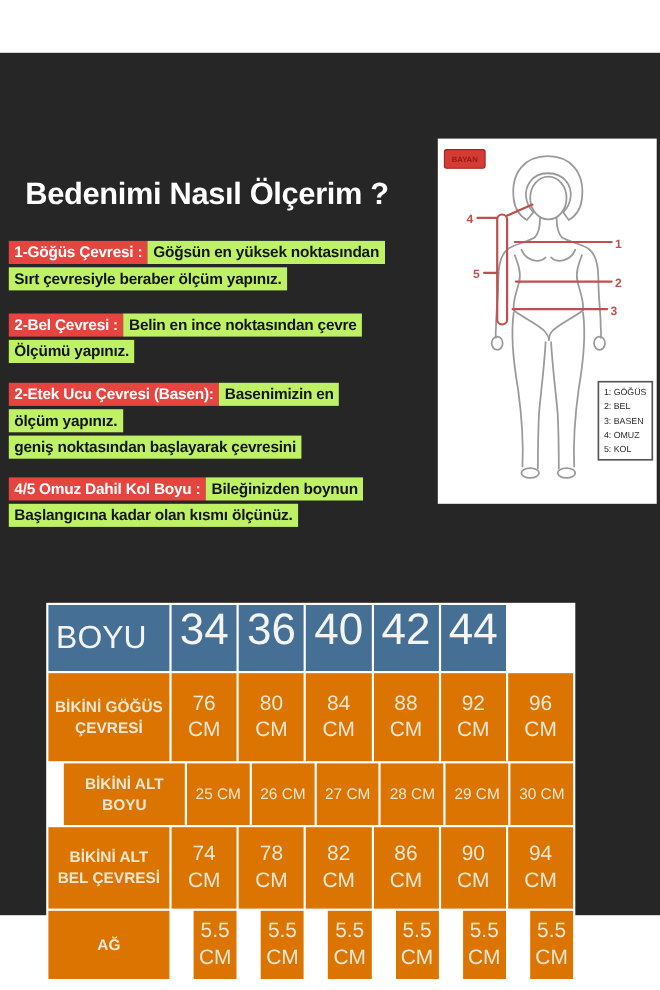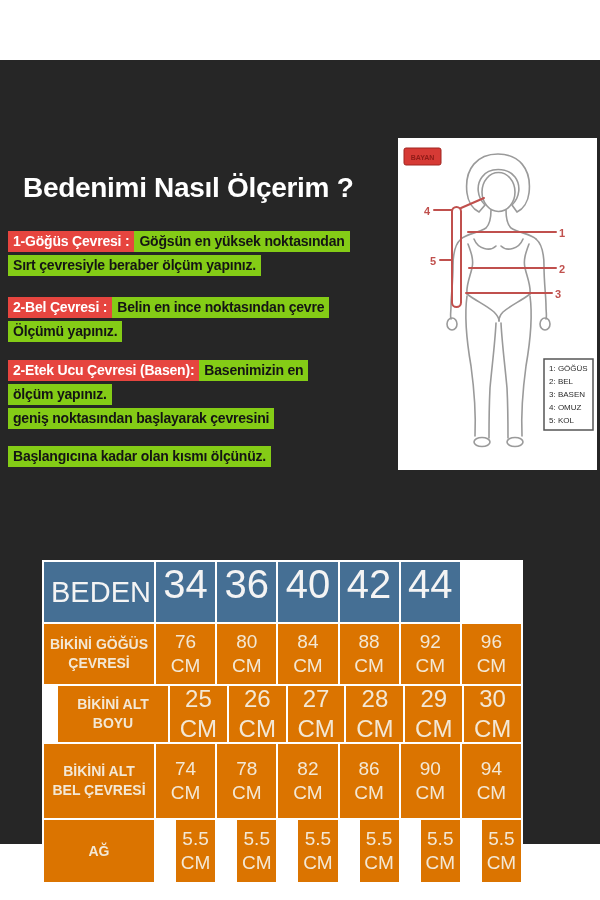--- a/index.html
+++ b/index.html
@@ -1,70 +1,70 @@
 <!DOCTYPE html>
 <html><head>
 <meta charset="utf-8">
 <style>
   html,body { margin:0; padding:0; background:#fff; }
   .page {
     position:relative; width:600px; height:900px; background:#ffffff;
     font-family:"Liberation Sans", sans-serif; overflow:hidden;
   }
   .dark-panel {
-    position:absolute; left:0; top:60px; width:600px; height:784px;
+    position:absolute; left:0; top:48px; width:600px; height:784px;
     background:#262626;
   }
   .title {
     position:absolute; left:23px; top:112px; margin:0;
     color:#ffffff; font-size:28px; font-weight:bold; letter-spacing:-0.3px;
     white-space:nowrap;
   }
   .sec { position:absolute; left:8px; }
   .sec1 { top:171px; } .sec2 { top:237px; } .sec3 { top:300px; } .sec4 { top:386px; }
   .line { margin-bottom:3px; white-space:nowrap; }
   .hl-red, .hl-wh {
     display:inline-block; vertical-align:top;
     font-size:14px; font-weight:bold; line-height:19px;
     padding:1px 5px; letter-spacing:-0.2px;
   }
   .hl-red { background:#E6453F; color:#ffffff; }
-  .hl-wh  { background:#84cc16; color:#141414; }
+  .hl-wh  { background:#bef264; color:#141414; }
 
   .figure-box {
     position:absolute; left:398px; top:78px; width:199px; height:332px;
     background:#ffffff;
   }
   .figure-box svg { display:block; }
   .marker-label { font:bold 11px "Liberation Sans", sans-serif; fill:#C0504D; }
   .badge-label  { font:bold 7px "Liberation Sans", sans-serif; fill:#8F1B17; }
   .legend-label { font:8px "Liberation Sans", sans-serif; fill:#2b2b2b; }
 
   .size-table {
     position:absolute; left:42px; top:500px; width:481px;
     background:#ffffff; padding:2px; box-sizing:border-box;
   }
   .trow {
     display:grid; grid-template-columns:110px repeat(6, 1fr);
     gap:2px; margin-bottom:2px;
   }
   .trow:last-child { margin-bottom:0; }
-  .r-head { height:60px; } .r0 { height:60px; } .r1 { height:56px;padding-left:14px; }
+  .r-head { height:60px; } .r0 { height:80px; } .r1 { height:56px;padding-left:14px; }
   .r2 { height:74px; } .r3 { height:62px;gap:22px; }
   .cell {
     display:flex; align-items:center; justify-content:center;
     flex-direction:column; text-align:center; overflow:hidden;
   }
   .th { background:#456F94; color:#F4F4F4; }
   .th.beden { font-size:29px; align-items:flex-start; justify-content:center;
               padding-left:7px; align-items:center; flex-direction:row; justify-content:flex-start; }
   .th.size  { font-size:40px; flex-direction:row; padding-bottom:16px; }
   .td { background:#DB7400; color:#F3E8D5; font-size:19px; line-height:1.25; }
   .td.lab { font-size:14px; font-weight:bold; line-height:1.35; padding:0 6px; }
-  .td.one { flex-direction:row; font-size:24px; }
+  .td.one { flex-direction:row; font-size:14px; }
 </style>
 </head>
 <body>
 
 <div class="page">
   <div class="dark-panel">
 
     <h1 class="title">Bedenimi Nasıl Ölçerim ?</h1>
 
     <section class="sec sec1">
@@ -91,20 +91,23 @@
       </div>
       <div class="line">
         <span class="hl-wh">ölçüm yapınız.</span>
       </div>
       <div class="line">
         <span class="hl-wh">geniş noktasından başlayarak çevresini</span>
       </div>
     </section>
 
     <section class="sec sec4">
+      <div class="line">
+        <span class="hl-red">4/5 Omuz Dahil Kol Boyu :</span><span class="hl-wh">Bileğinizden boynun</span>
+      </div>
       <div class="line">
         <span class="hl-wh">Başlangıcına kadar olan kısmı ölçünüz.</span>
       </div>
     </section>
 
     <div class="figure-box">
       <svg width="199" height="332" viewBox="0 0 199 332">
 
         <g stroke="#9a9a9a" stroke-width="1.6" fill="none" stroke-linecap="round">
           <path d="M69,55 C66,30 80,16 100,16 C120,16 134,30 131,55 C130,64 125,71 119,74 L114,67 C122,59 123,47 117,39 C109,29 91,29 84,39 C78,47 79,59 87,67 L81,74 C75,71 70,64 69,55 Z"></path>
@@ -155,21 +158,21 @@
           <text class="legend-label" x="151" y="246">2: BEL</text>
           <text class="legend-label" x="151" y="259">3: BASEN</text>
           <text class="legend-label" x="151" y="272">4: OMUZ</text>
           <text class="legend-label" x="151" y="285">5: KOL</text>
         </g>
       </svg>
     </div>
 
     <div class="size-table">
       <div class="trow r-head">
-        <div class="cell th beden">BEDEN</div>
+        <div class="cell th beden">BOYU</div>
         <div class="cell th size">34</div>
         <div class="cell th size">36</div>
         <div class="cell th size">40</div>
         <div class="cell th size">42</div>
         <div class="cell th size">44</div>
       </div>
 
       <div class="trow r0">
         <div class="cell td lab">BİKİNİ GÖĞÜS ÇEVRESİ</div>
         <div class="cell td">

